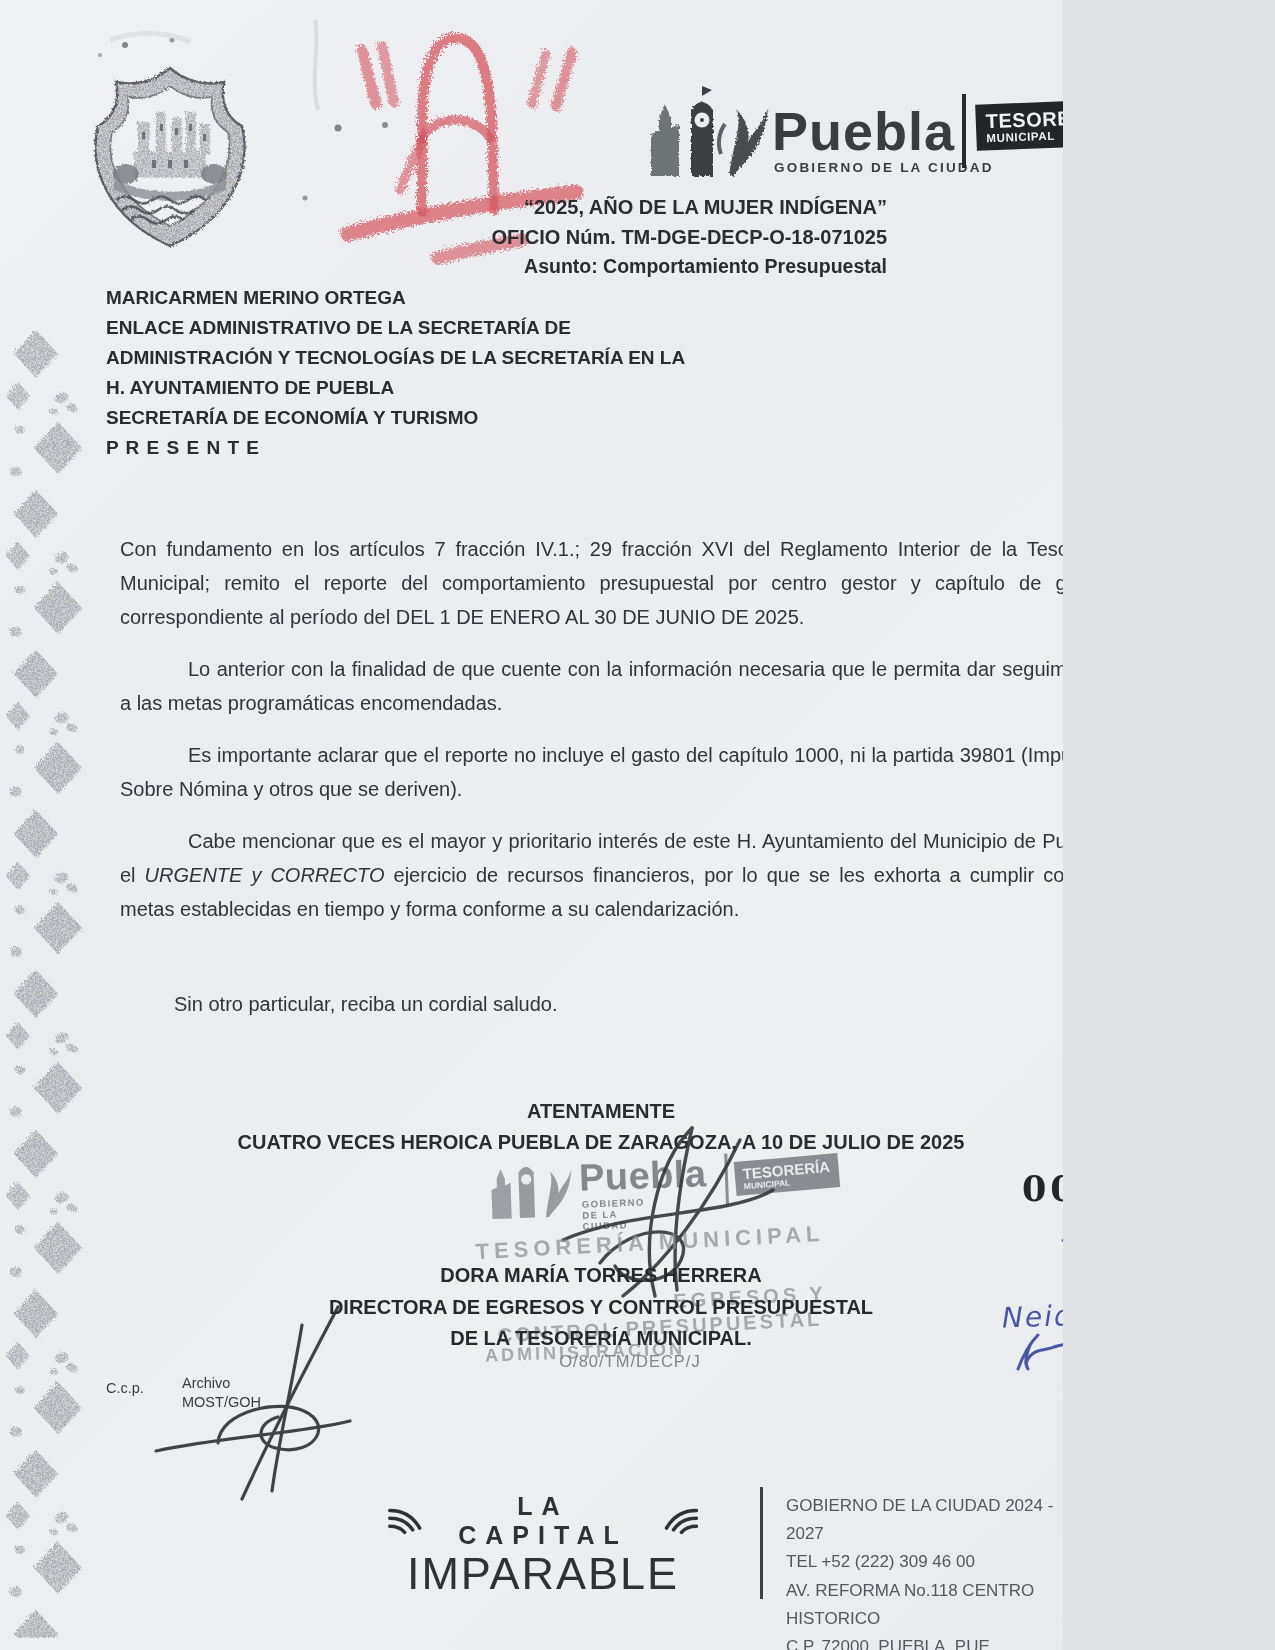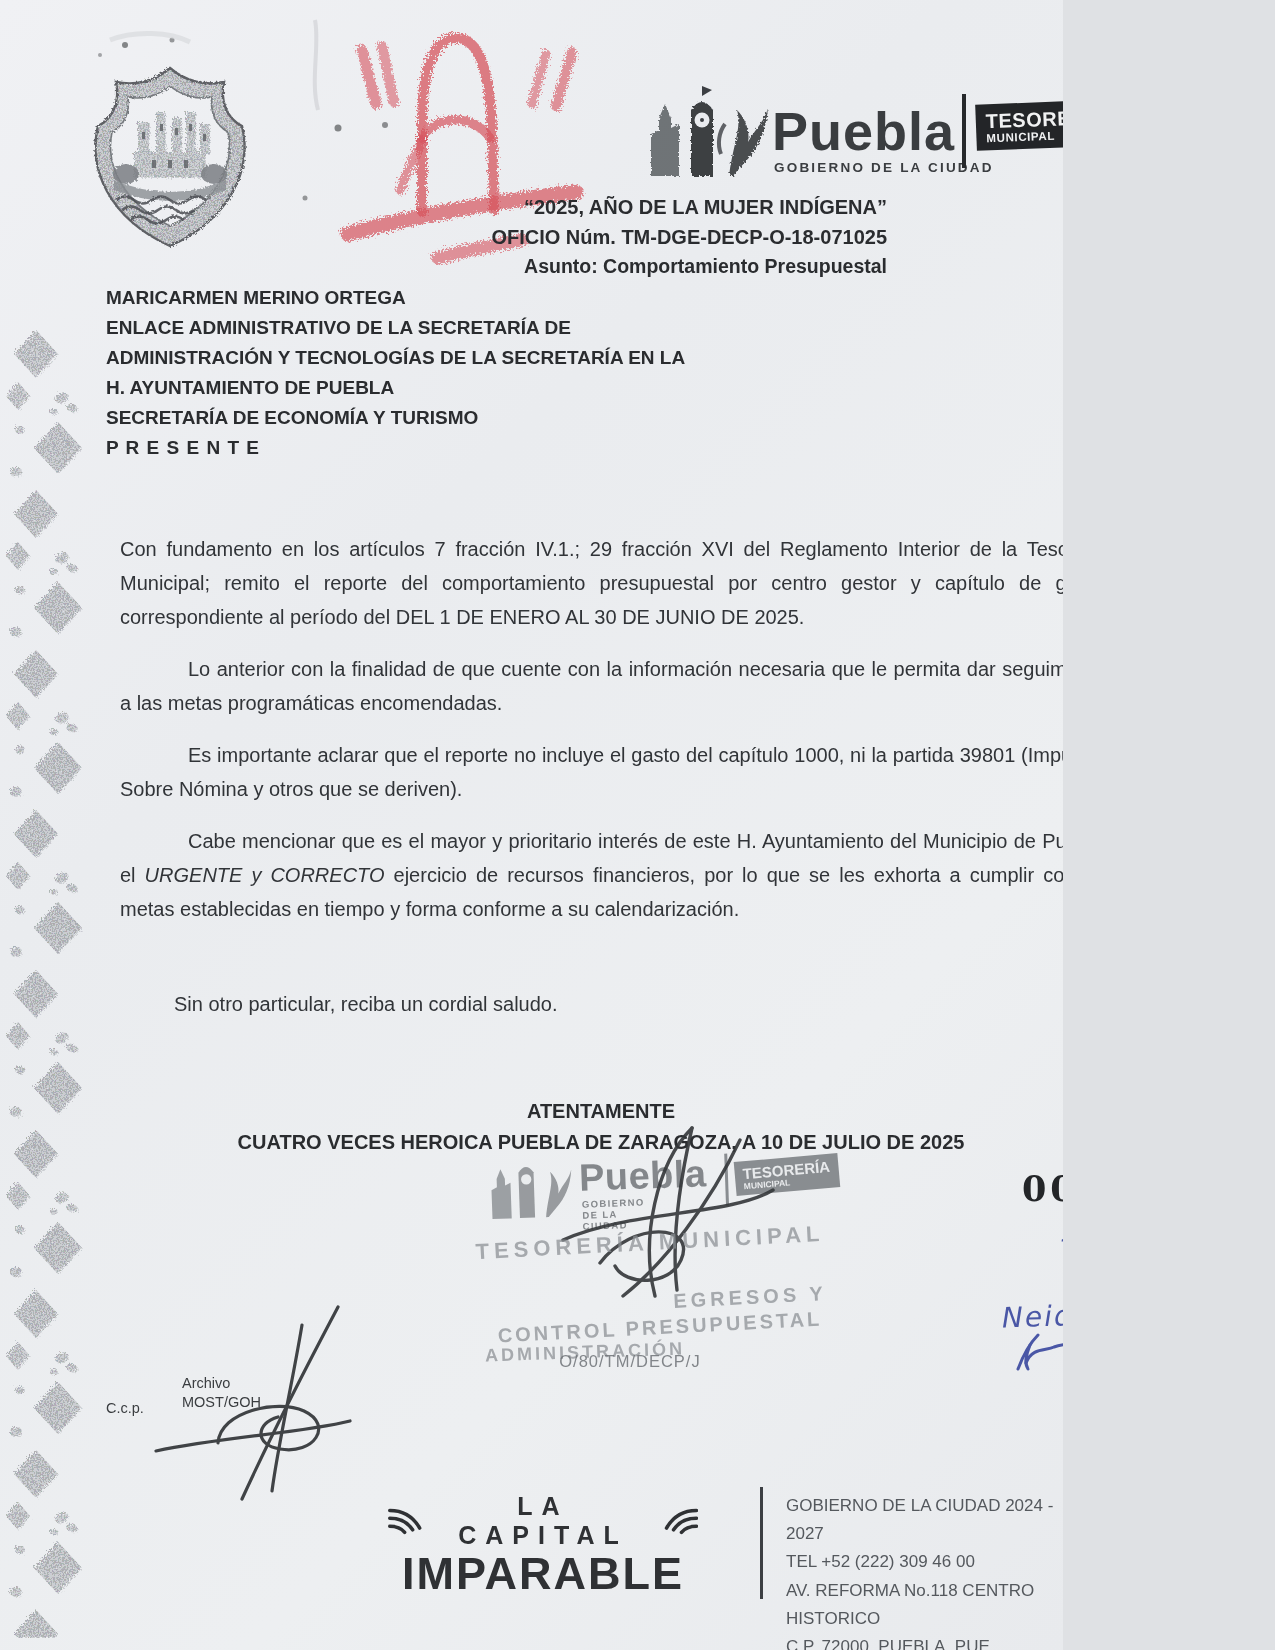--- a/index.html
+++ b/index.html
@@ -52,21 +52,21 @@
   .hw-date{font-size:27px;transform:rotate(-2deg);}
   .hw-time{font-size:26px;transform:rotate(-3deg);}
   .hw-name{font-size:28px;transform:rotate(-2deg);display:inline-block;}
   
   .ccp{font-size:14.5px;color:#3a3d40;}
   .ccp-dest{font-size:14.5px;line-height:19px;color:#3a3d40;}
   
   .slogan{width:310px;text-align:center;color:#2f3134;}
   .slogan .row{display:flex;align-items:center;justify-content:center;gap:16px;}
   .slogan .top{font-size:25px;font-weight:bold;letter-spacing:9px;}
-  .slogan .bottom{font-size:45px;font-weight:bold;letter-spacing:2px;margin-top:-2px;}
+  .slogan .bottom{font-size:45px;font-weight:normal;letter-spacing:2px;margin-top:-2px;}
   .foot-div{width:3px;height:112px;background:#3c3f43;}
   .address{font-size:17px;line-height:28.2px;color:#54585d;}
 </style>
 </head>
 <body>
 
 <div class="page">
 
   <svg class="abs" style="left:40px;top:0px;" width="420" height="220" viewBox="0 0 420 220">
     <circle cx="85" cy="45" r="3" fill="#3b3d40" opacity="0.6"></circle>
@@ -232,36 +232,41 @@
       <path d="M95,145 C128,102 192,106 176,142 C165,168 120,168 110,148"></path>
     </g>
   </svg>
 
   <div class="abs ghost" style="left:430px;top:1230px;width:440px;font-size:22px;letter-spacing:5px;transform:rotate(-3deg);">TESORERÍA MUNICIPAL</div>
   <div class="abs ghost" style="left:600px;top:1286px;width:300px;font-size:20px;letter-spacing:4px;transform:rotate(-3deg);">EGRESOS Y</div>
   <div class="abs ghost" style="left:430px;top:1316px;width:460px;font-size:20px;letter-spacing:3px;transform:rotate(-3deg);">CONTROL PRESUPUESTAL</div>
   <div class="abs ghost" style="left:430px;top:1342px;width:310px;font-size:18px;letter-spacing:3px;transform:rotate(-2deg);">ADMINISTRACIÓN</div>
   <div class="abs ghost stamp-ref" style="left:450px;top:1352px;width:360px;font-size:16.5px;letter-spacing:1px;">O/80/TM/DECP/J</div>
 
+  <div class="abs nameblock" style="left:106px;top:1260px;">
+    <div>DORA MARÍA TORRES HERRERA</div>
+    <div>DIRECTORA DE EGRESOS Y CONTROL PRESUPUESTAL</div>
+    <div>DE LA TESORERÍA MUNICIPAL.</div>
+  </div>
 
   <div class="abs folio" style="left:1022px;top:1168px;">000725</div>
   <div class="abs hw hw-date" style="left:1060px;top:1214px;">17/07/25</div>
   <div class="abs hw hw-time" style="left:1080px;top:1262px;">10:51 hrs</div>
   <div class="abs" style="left:1002px;top:1300px;">
     <span class="hw hw-name">Neida</span>
     <svg width="86" height="40" viewBox="0 0 86 40" style="vertical-align:-8px;">
       <g stroke="#4a57a6" stroke-width="3" fill="none" stroke-linecap="round">
         <path d="M16,36 C22,20 30,8 36,2"></path>
         <path d="M24,30 C30,14 44,18 52,14 C64,9 76,12 84,10"></path>
         <path d="M28,12 C24,22 22,30 26,36"></path>
       </g>
     </svg>
   </div>
 
-  <div class="abs ccp" style="left:106px;top:1380px;margin-top:20px;">C.c.p.</div>
+  <div class="abs ccp" style="left:106px;top:1380px;">C.c.p.</div>
   <div class="abs ccp-dest" style="left:182px;top:1374px;">
     <div>Archivo</div>
     <div>MOST/GOH</div>
   </div>
   <svg class="abs" style="left:142px;top:1295px;" width="220" height="210" viewBox="0 0 220 210">
     <g stroke="#2e3134" stroke-width="3.2" fill="none" stroke-linecap="round" opacity="0.9">
       <path d="M196,12 C160,80 120,160 100,204"></path>
       <path d="M160,30 C150,90 136,150 130,196"></path>
       <path d="M76,148 C78,116 136,104 162,116 C192,130 172,160 138,154 C112,150 114,128 136,122"></path>
       <path d="M14,156 C80,142 160,138 208,126"></path>

